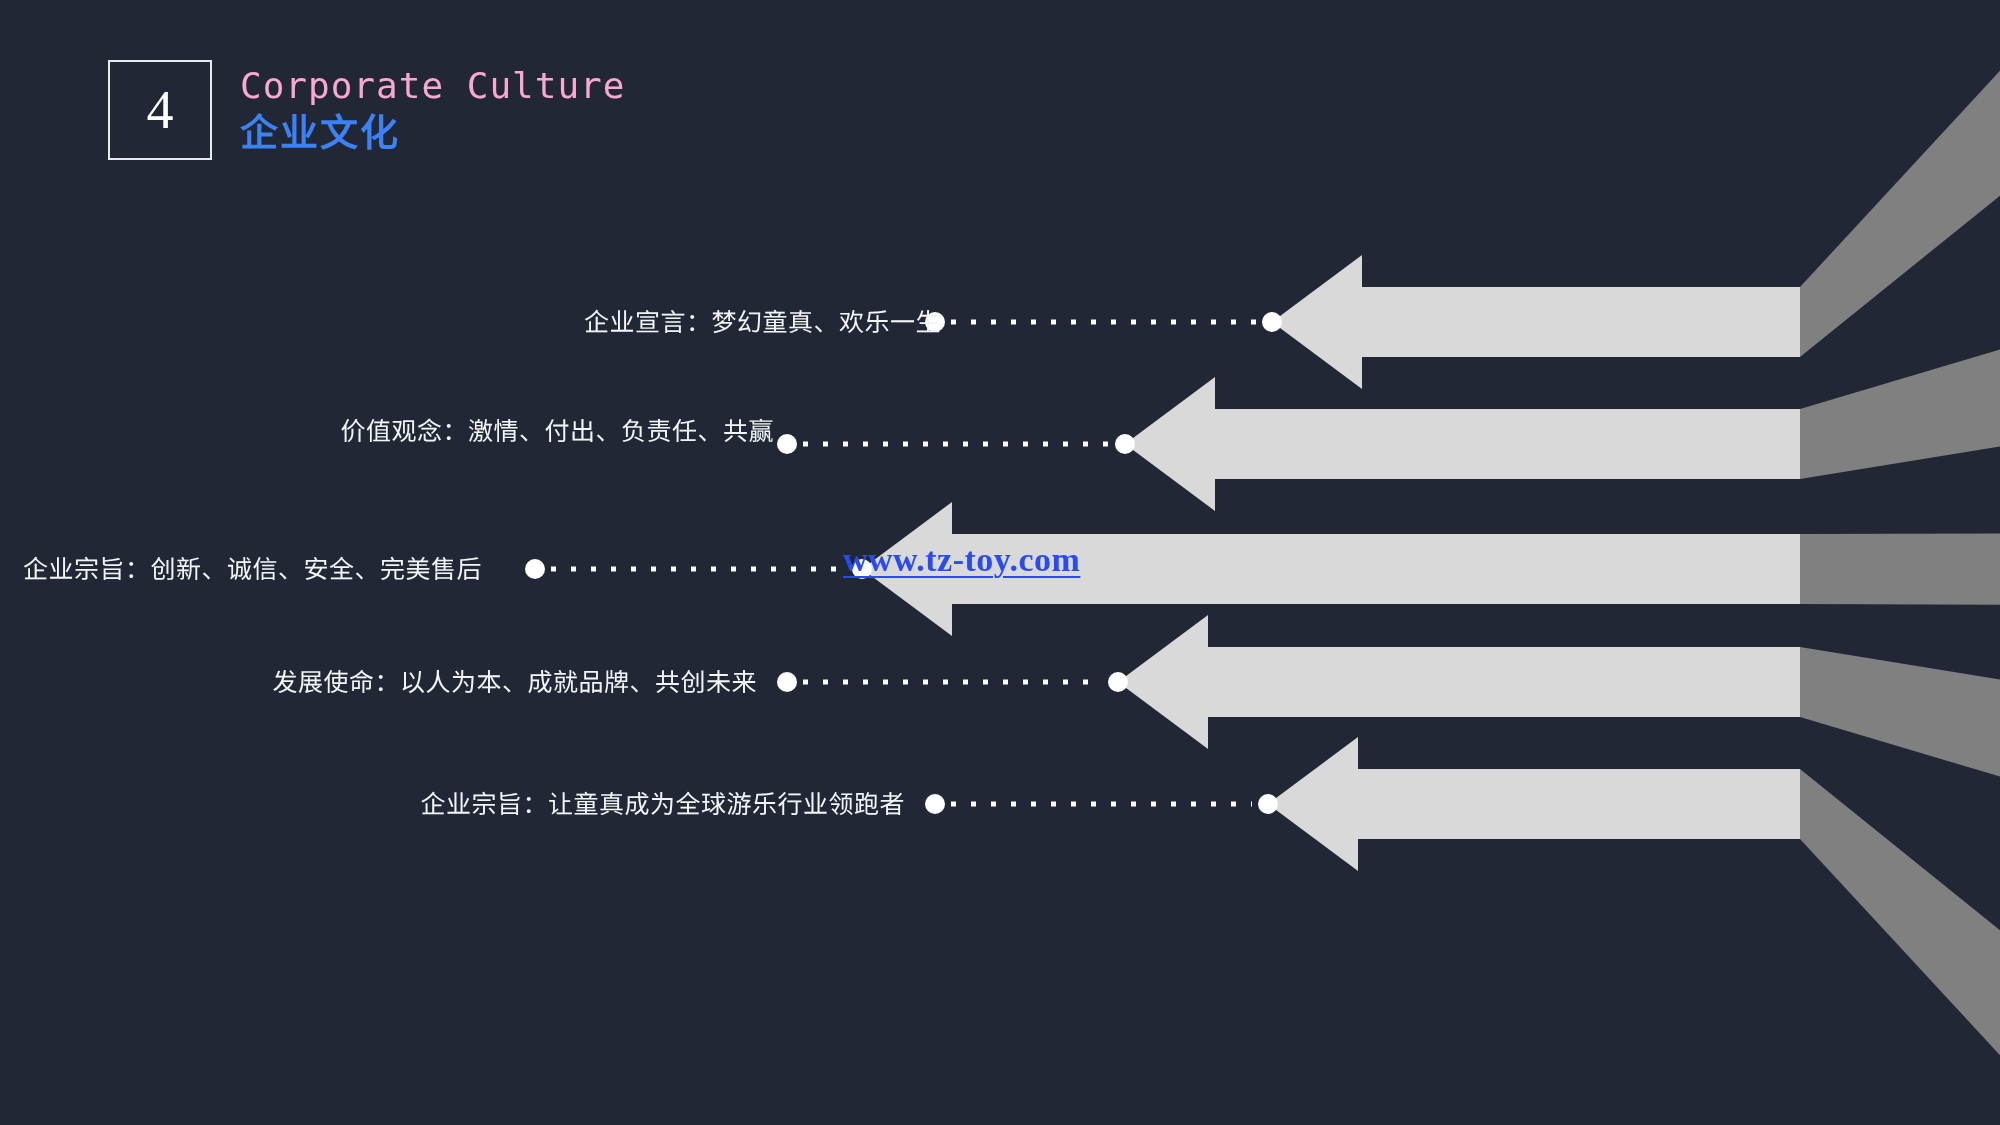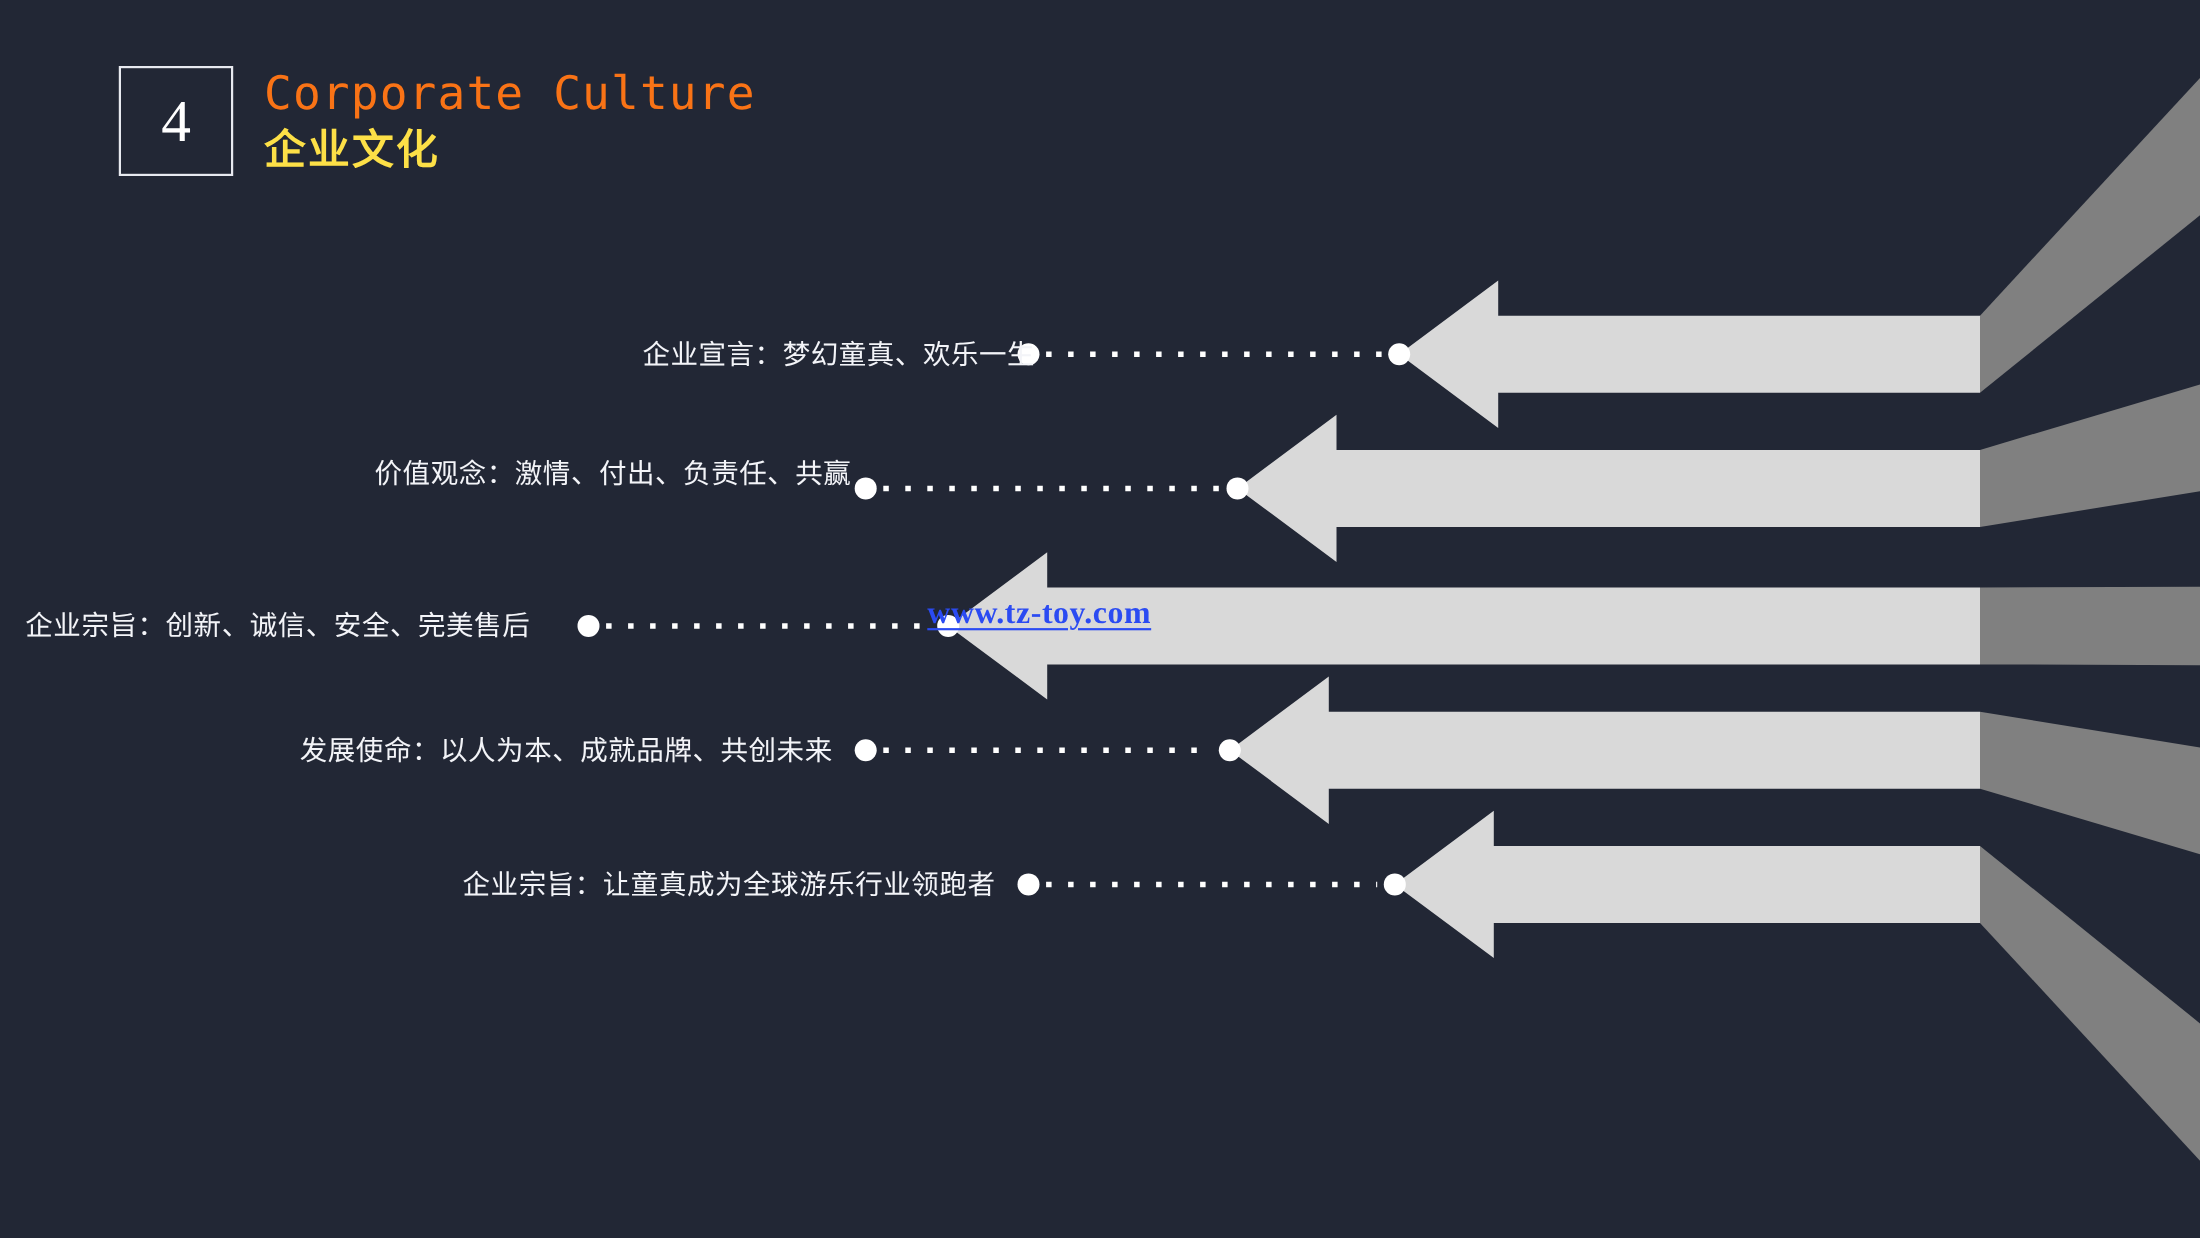--- a/index.html
+++ b/index.html
@@ -49,31 +49,31 @@
   }
   #header-text {
     margin-left: 28px;
     display: flex;
     flex-direction: column;
     justify-content: center;
     padding-top: 2px;
   }
   #title-en {
     font-family: "DejaVu Sans Mono", "Liberation Mono", monospace;
-    font-size: 42px;
-    color: #f97316;
+    font-size: 36px;
+    color: #f9a8d4;
     letter-spacing: 1px;
     line-height: 1.15;
     white-space: nowrap;
   }
   #title-cn {
     font-family: "DejaVu Sans", "Liberation Sans", sans-serif;
     font-weight: bold;
     font-size: 38px;
-    color: #fde047;
+    color: #3b82f6;
     letter-spacing: 2px;
     line-height: 1.25;
     margin-top: 4px;
     white-space: nowrap;
   }
 
   
   #diagram {
     position: absolute;
     left: 0;
@@ -98,21 +98,21 @@
     text-align: right;
   }
 
   
   #watermark {
     position: absolute;
     left: 843px;
     top: 541px;
     font-family: "Liberation Serif", "DejaVu Serif", serif;
     font-weight: bold;
-    font-size: 29px;
+    font-size: 34px;
     color: #2b4bf2;
     text-decoration: underline;
     text-decoration-thickness: 2px;
     text-underline-offset: 5px;
     letter-spacing: 0.5px;
     white-space: nowrap;
   }
 </style>
 </head>
 <body>

